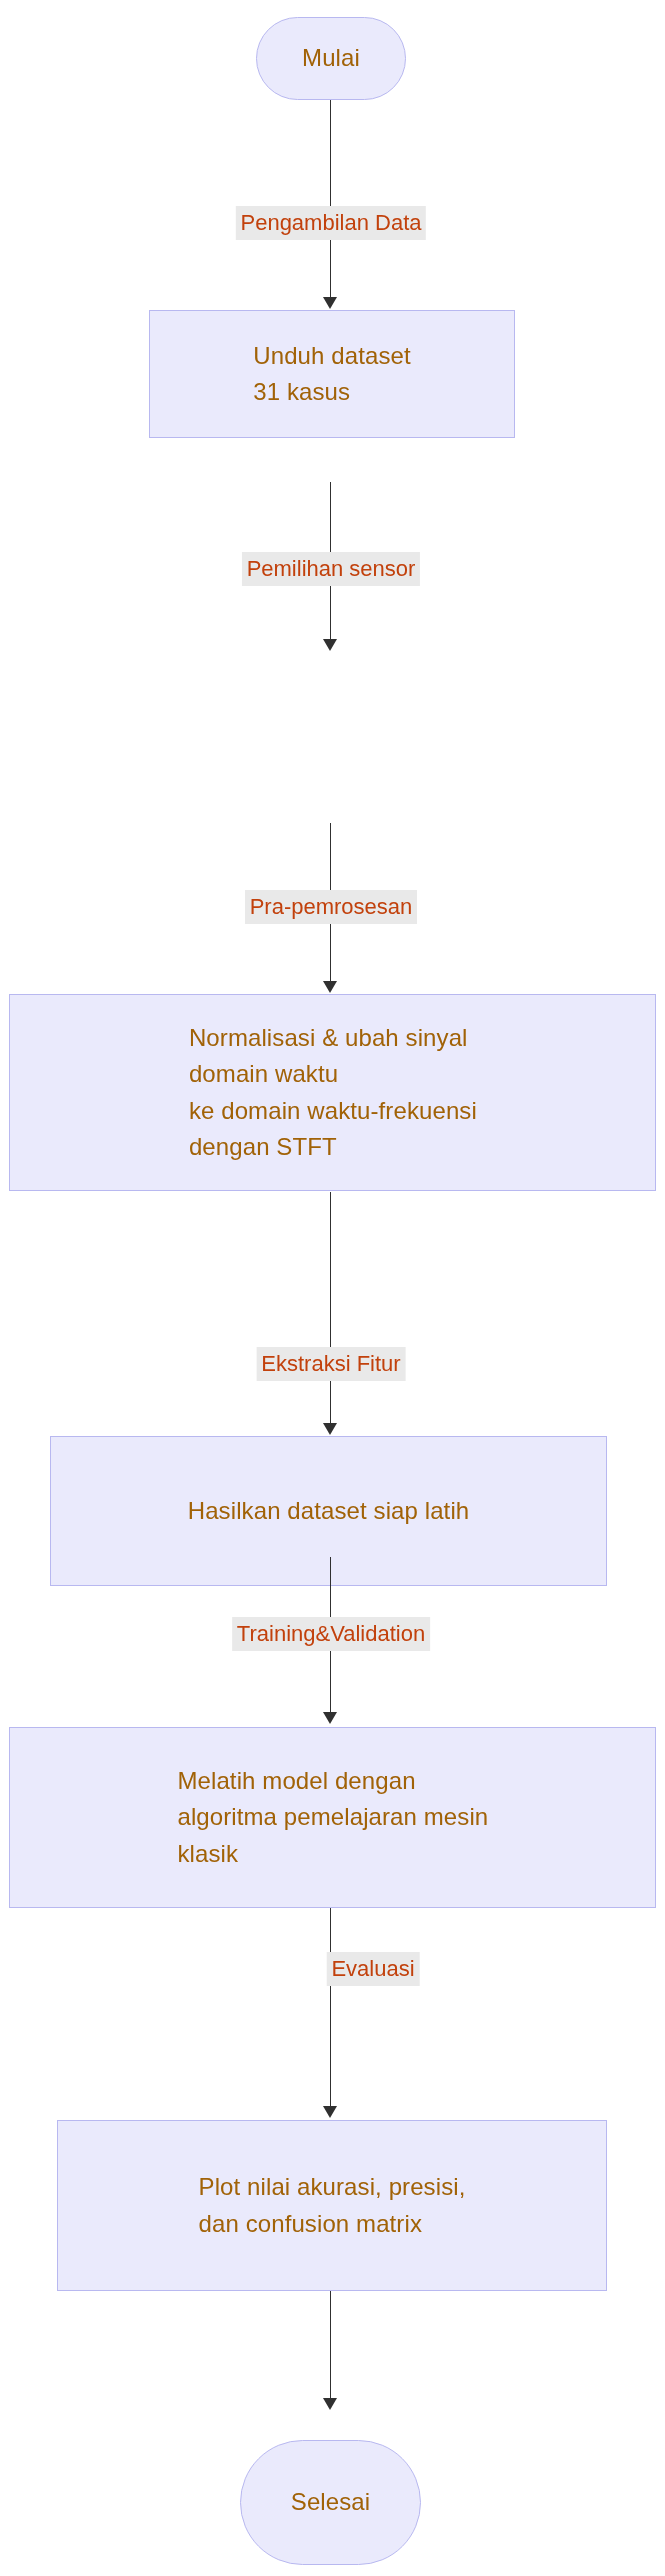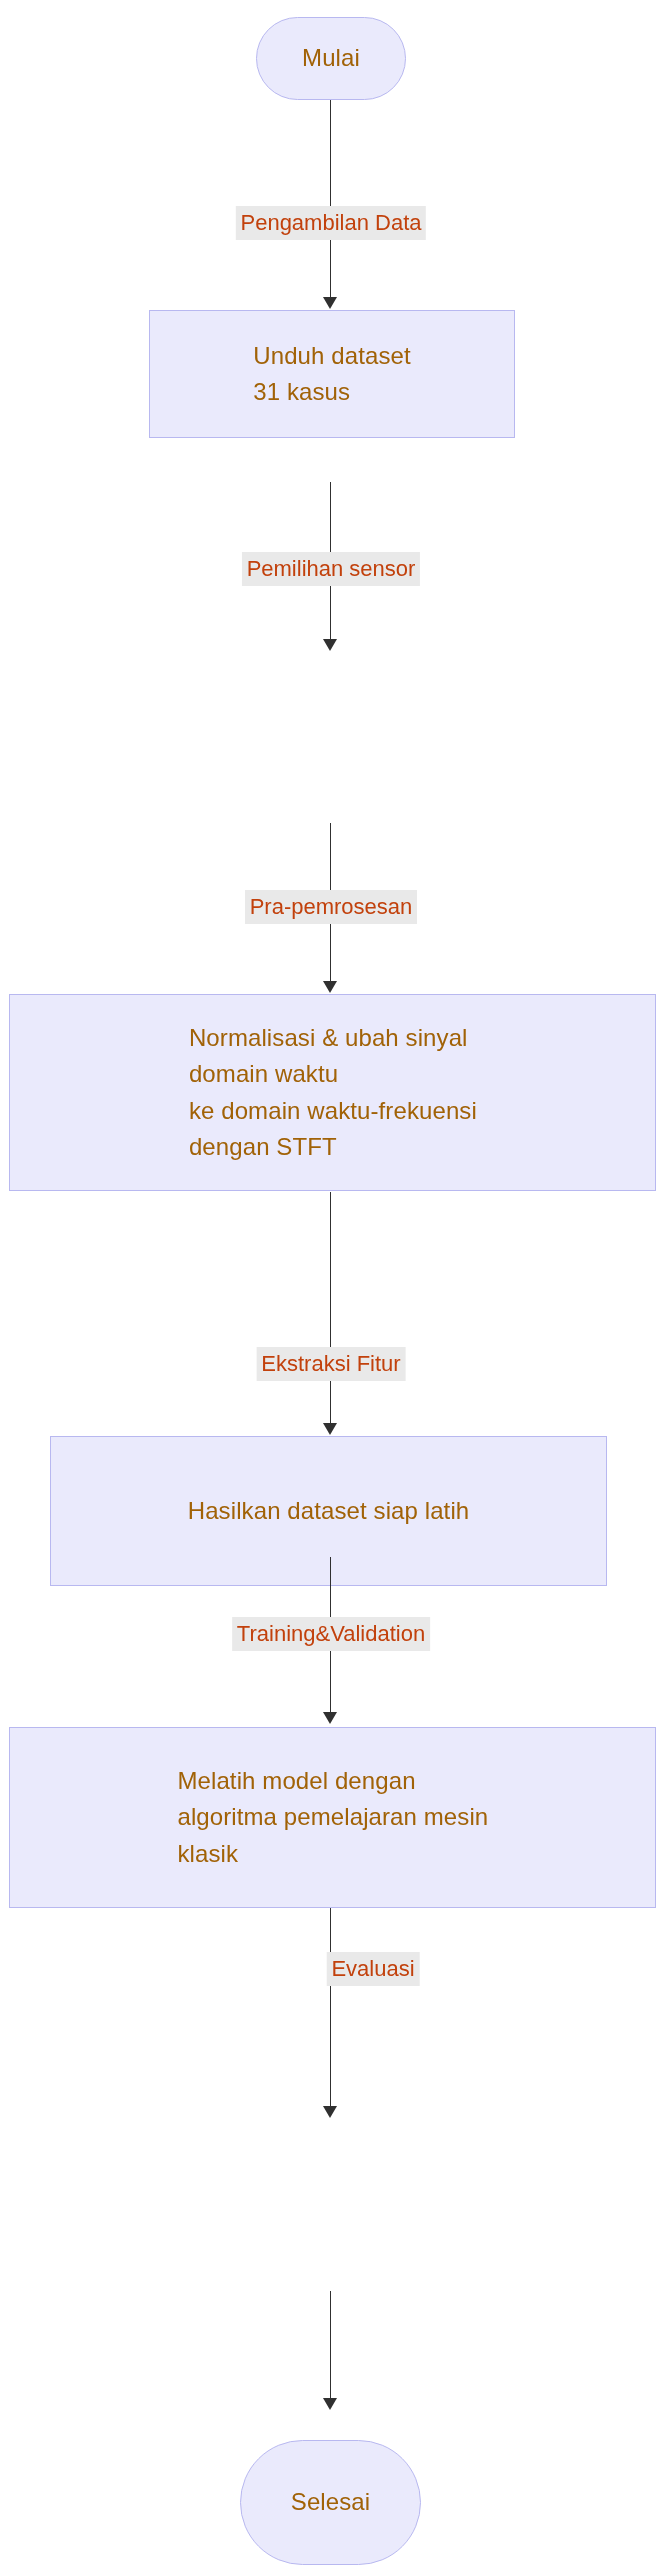--- a/index.html
+++ b/index.html
@@ -124,20 +124,24 @@
   <div class="node" style="left:9.4px; top:1727px; width:647px; height:181px;">
     <span class="node-text">Melatih model dengan
 algoritma pemelajaran mesin
 klasik</span>
   </div>
 
   <div class="edge-line" style="left:330px; top:1908px; height:199px;"></div>
   <div class="arrow-head" style="left:323px; top:2106px;"></div>
   <div class="edge-label" style="left:331px; top:1952px;margin-left:42px;">Evaluasi</div>
 
+  <div class="node" style="left:57px; top:2120px; width:550px; height:171px;">
+    <span class="node-text">Plot nilai akurasi, presisi,
+dan confusion matrix</span>
+  </div>
 
   <div class="edge-line" style="left:330px; top:2291px; height:107px;"></div>
   <div class="arrow-head" style="left:323px; top:2398px;"></div>
 
   <div class="node terminator" style="left:240px; top:2412px; width:181px; height:125px;margin-top:28px;">
     <span class="node-text">Selesai</span>
   </div>
 
 </div>
 

